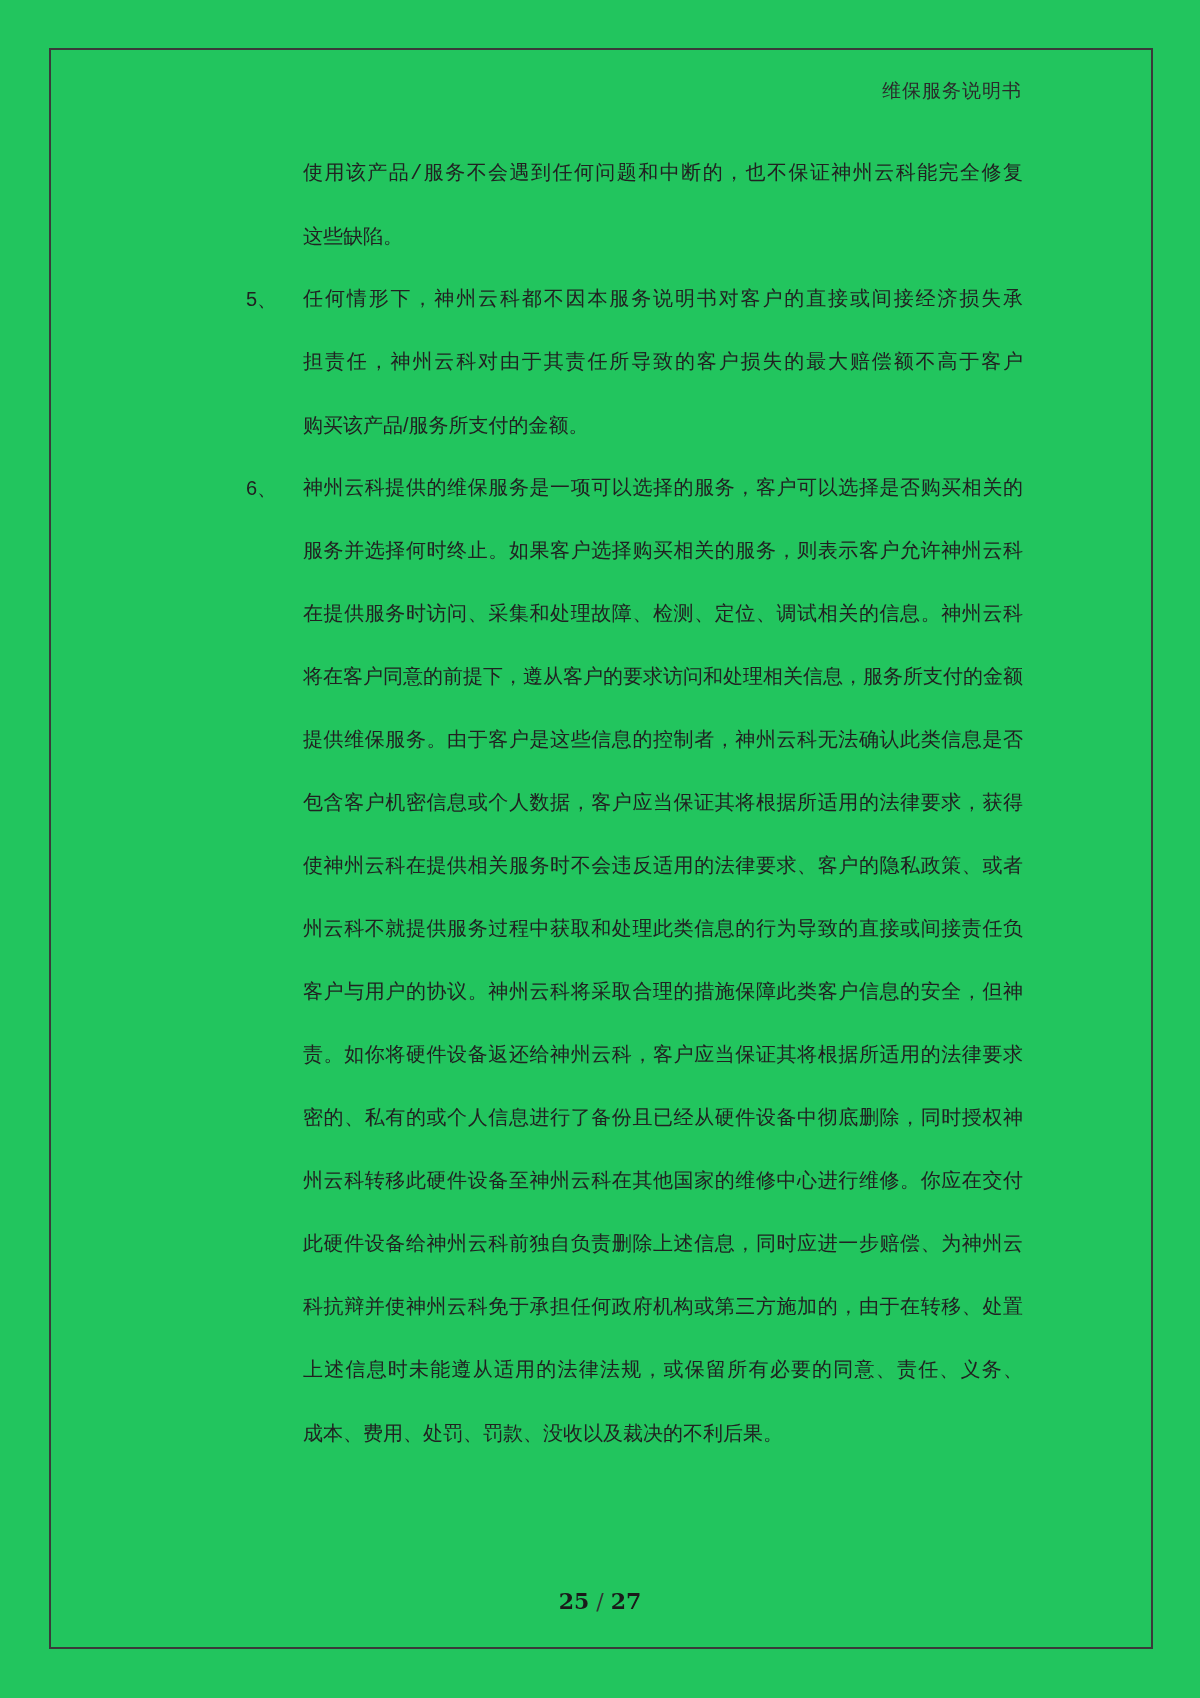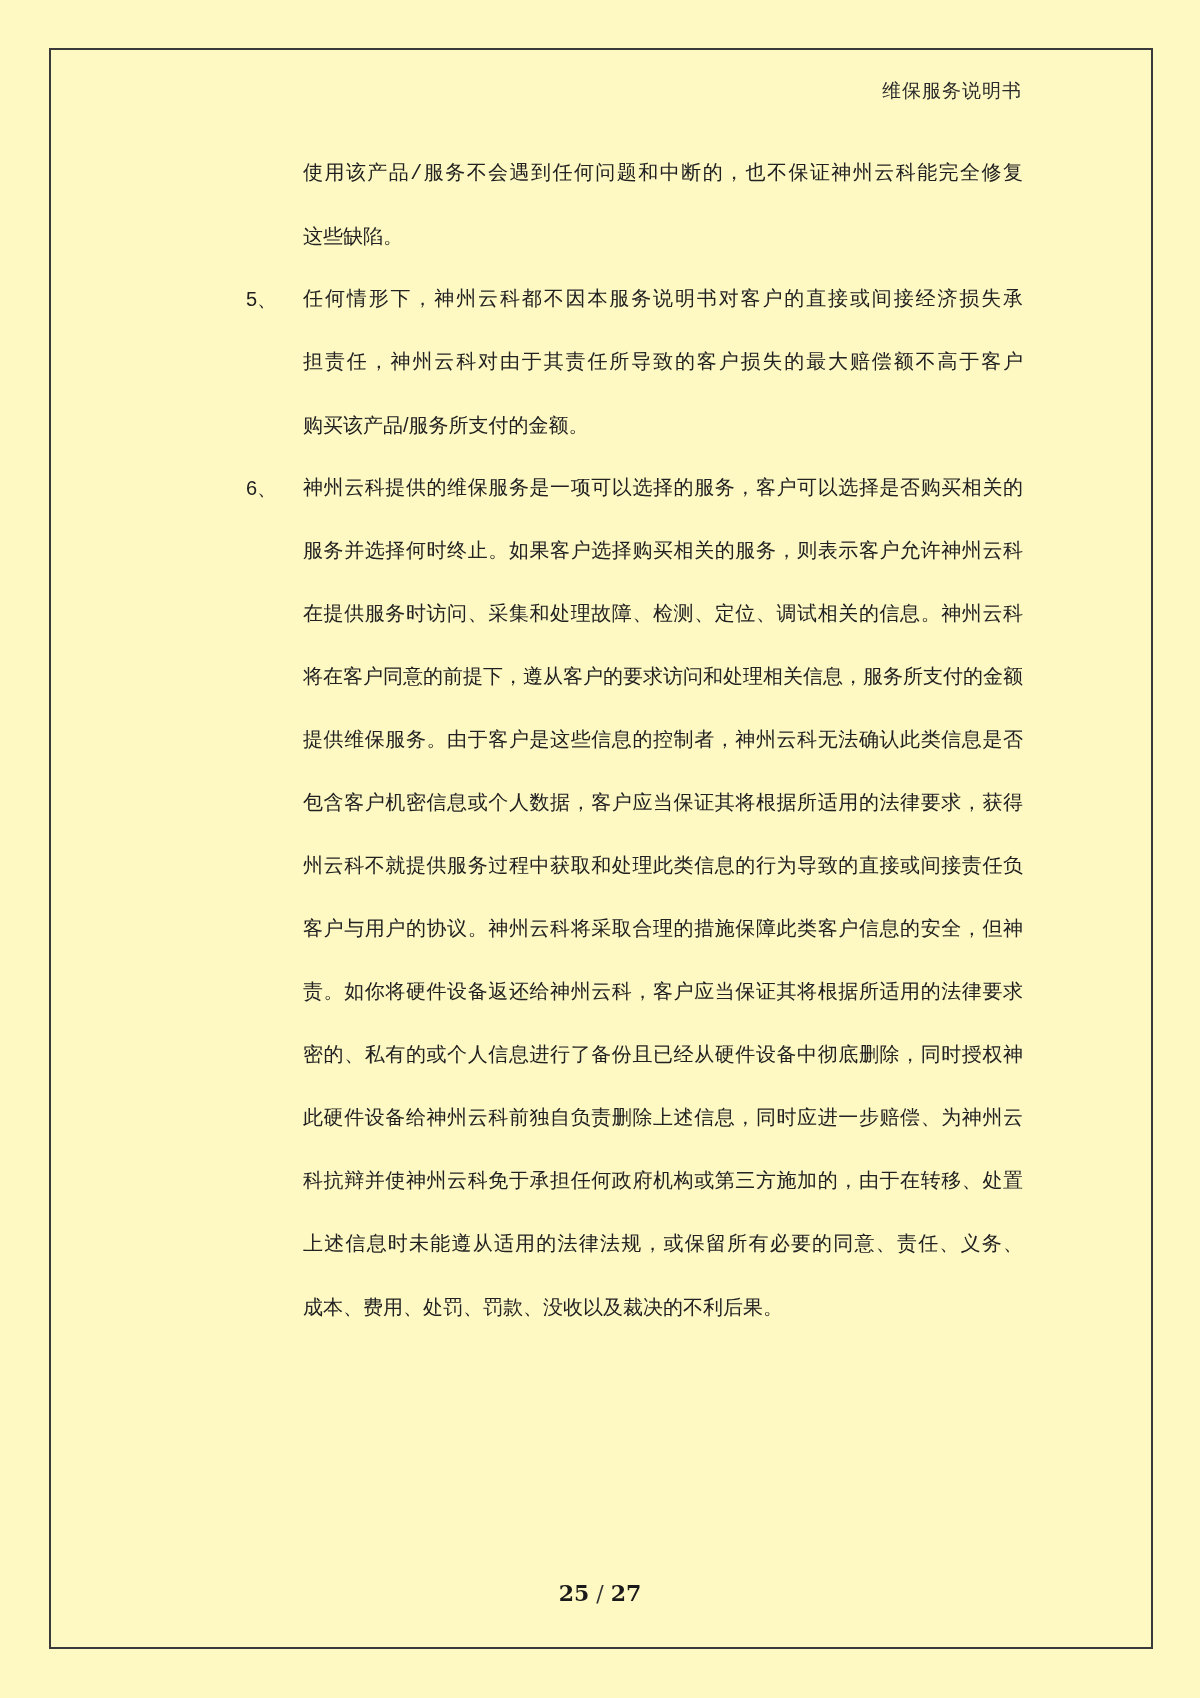--- a/index.html
+++ b/index.html
@@ -1,21 +1,21 @@
 <!DOCTYPE html>
 <html><head>
 <meta charset="utf-8">
 <style>
   * { margin: 0; padding: 0; box-sizing: border-box; }
   html, body { background: #ffffff; }
   .page {
     position: relative;
     width: 1200px;
     height: 1698px;
-    background: #fef9c3;
+    background: #22c55e;
     font-family: "Liberation Sans", sans-serif;
     color: #212121;
     overflow: hidden;
   }
   .frame {
     position: absolute;
     left: 49px;
     top: 48px;
     width: 1104px;
     height: 1601px;
@@ -62,21 +62,21 @@
   }
   .footer {
     position: absolute;
     left: 0;
     top: 1581px;
     width: 100%;
     text-align: center;
     font-family: "DejaVu Serif", "Liberation Serif", serif;
     font-weight: 700;
     font-size: 22px;
-    line-height: 24px;
+    line-height: 40px;
     color: #1a1a1a;
   }
   .footer .sep {
     font-weight: 400;
     padding: 0 7px;
     color: #333333;
   }
 </style>
 </head>
 <body>
@@ -118,30 +118,36 @@
       <div class="row">
         <div class="txt jst">将在客户同意的前提下，遵从客户的要求访问和处理相关信息，服务所支付的金额</div>
       </div>
       <div class="row">
         <div class="txt jst">提供维保服务。由于客户是这些信息的控制者，神州云科无法确认此类信息是否</div>
       </div>
       <div class="row">
         <div class="txt jst">包含客户机密信息或个人数据，客户应当保证其将根据所适用的法律要求，获得</div>
       </div>
       <div class="row">
+        <div class="txt jst">使神州云科在提供相关服务时不会违反适用的法律要求、客户的隐私政策、或者</div>
+      </div>
+      <div class="row">
         <div class="txt jst">州云科不就提供服务过程中获取和处理此类信息的行为导致的直接或间接责任负</div>
       </div>
       <div class="row">
         <div class="txt jst">客户与用户的协议。神州云科将采取合理的措施保障此类客户信息的安全，但神</div>
       </div>
       <div class="row">
         <div class="txt jst">责。如你将硬件设备返还给神州云科，客户应当保证其将根据所适用的法律要求</div>
       </div>
       <div class="row">
         <div class="txt jst">密的、私有的或个人信息进行了备份且已经从硬件设备中彻底删除，同时授权神</div>
+      </div>
+      <div class="row">
+        <div class="txt jst">州云科转移此硬件设备至神州云科在其他国家的维修中心进行维修。你应在交付</div>
       </div>
       <div class="row">
         <div class="txt jst">此硬件设备给神州云科前独自负责删除上述信息，同时应进一步赔偿、为神州云</div>
       </div>
       <div class="row">
         <div class="txt jst">科抗辩并使神州云科免于承担任何政府机构或第三方施加的，由于在转移、处置</div>
       </div>
       <div class="row">
         <div class="txt jst">上述信息时未能遵从适用的法律法规，或保留所有必要的同意、责任、义务、</div>
       </div>

